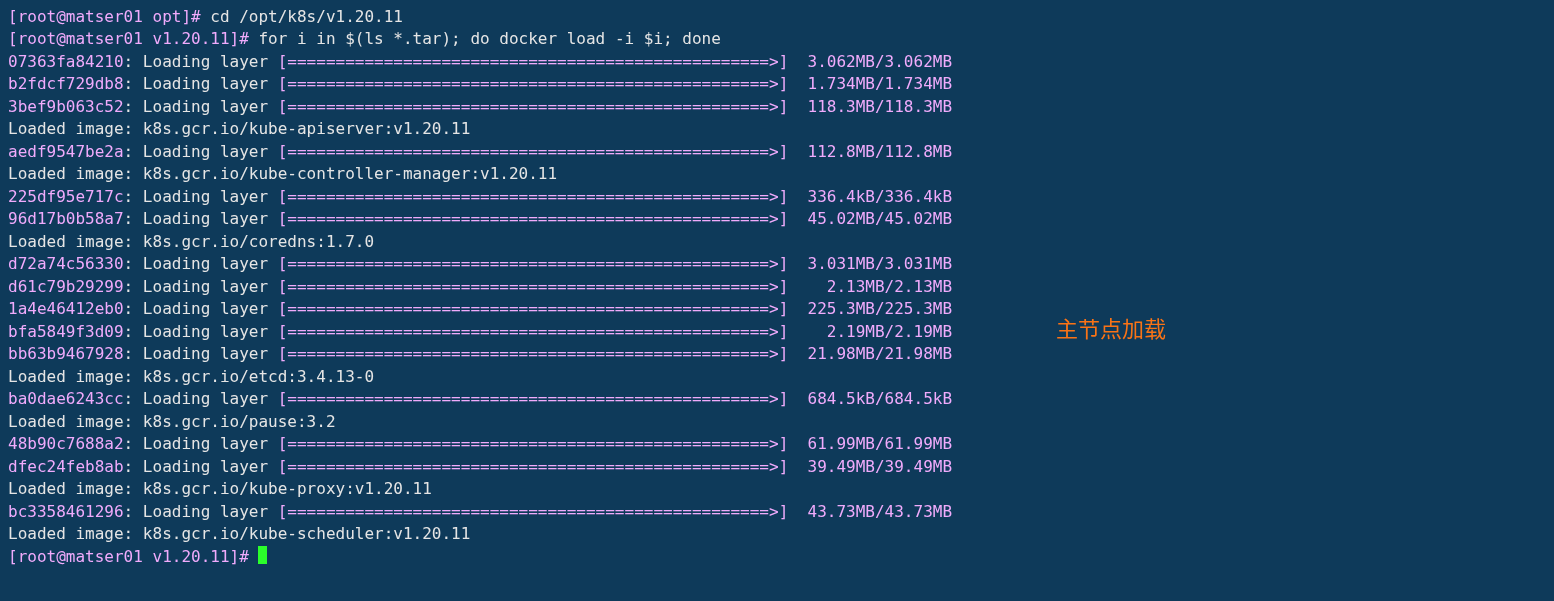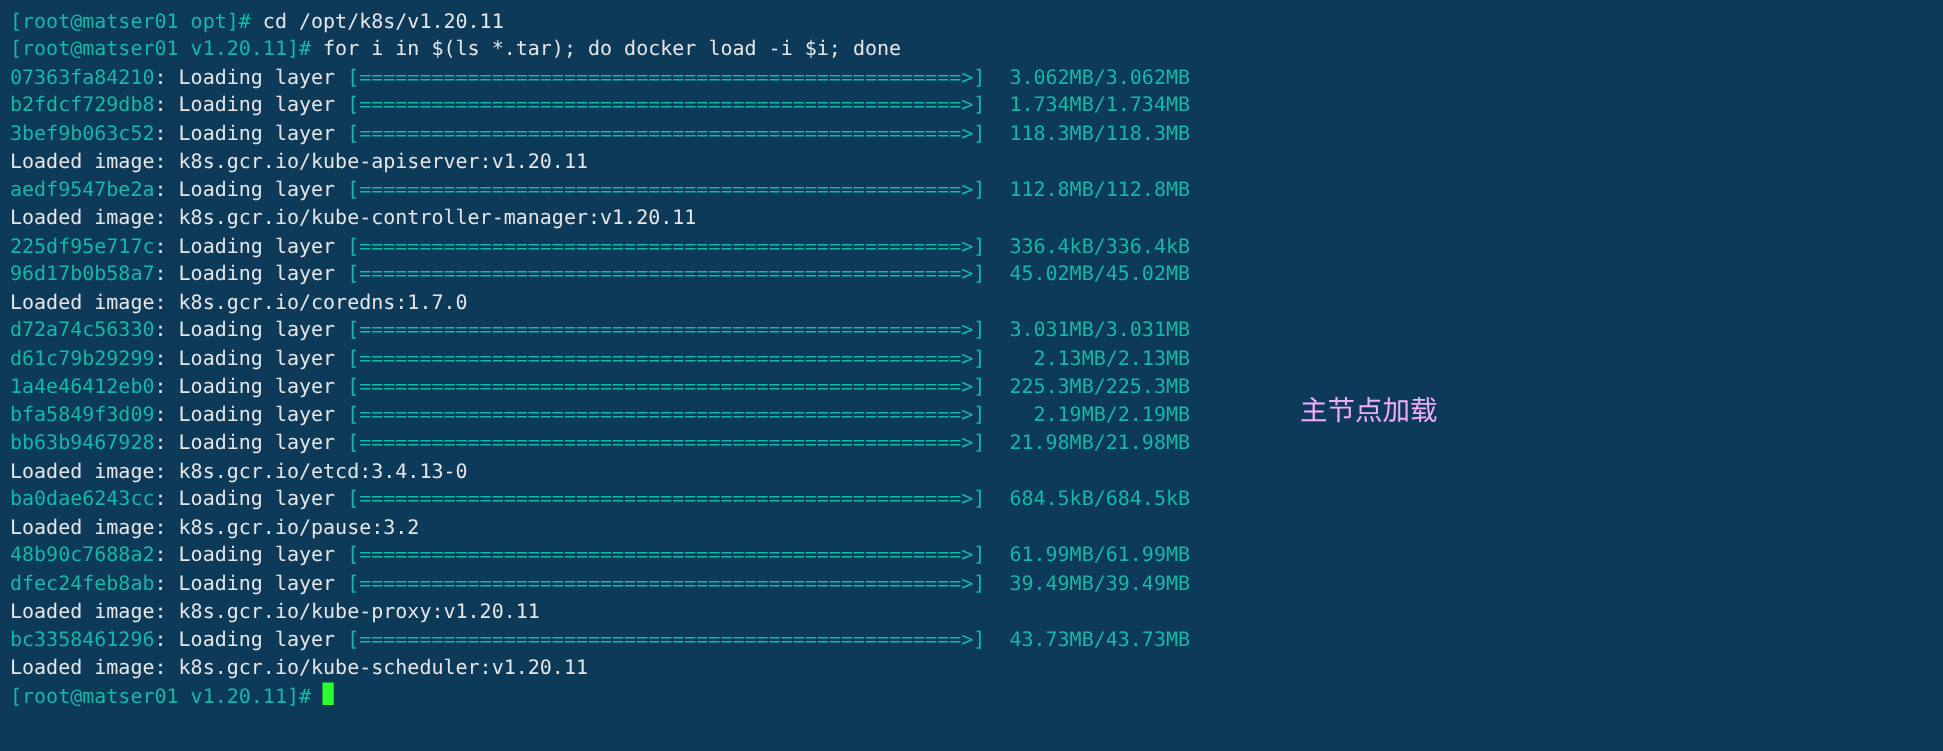--- a/index.html
+++ b/index.html
@@ -5,28 +5,29 @@
   html,body{margin:0;padding:0;background:#0e3a5a;width:1554px;height:601px;overflow:hidden;}
   .term{
     font-family:"DejaVu Sans Mono","Liberation Mono","Courier New",monospace;
     font-size:16px;
     line-height:22.5px;
     color:#e5e5e5;
     white-space:pre;
     padding:0 8px 0 8px;
     position:relative;
   }
-  .cyan{color:#14b8a6;}
+  .cyan{color:#f0abfc;}
   .annot{
     position:absolute;
-    color:#f0abfc;
+    color:#f97316;
     font-family:"Microsoft YaHei","Noto Sans CJK SC",sans-serif;
     font-size:22px;
     font-weight:400;
     white-space:nowrap;
+    margin-left:16px;
   }
   .cursor{
     display:inline-block;
     width:9px;height:18px;
     background:#2bff2b;
     vertical-align:-2px;
   }
 </style>
 </head>
 <body>

